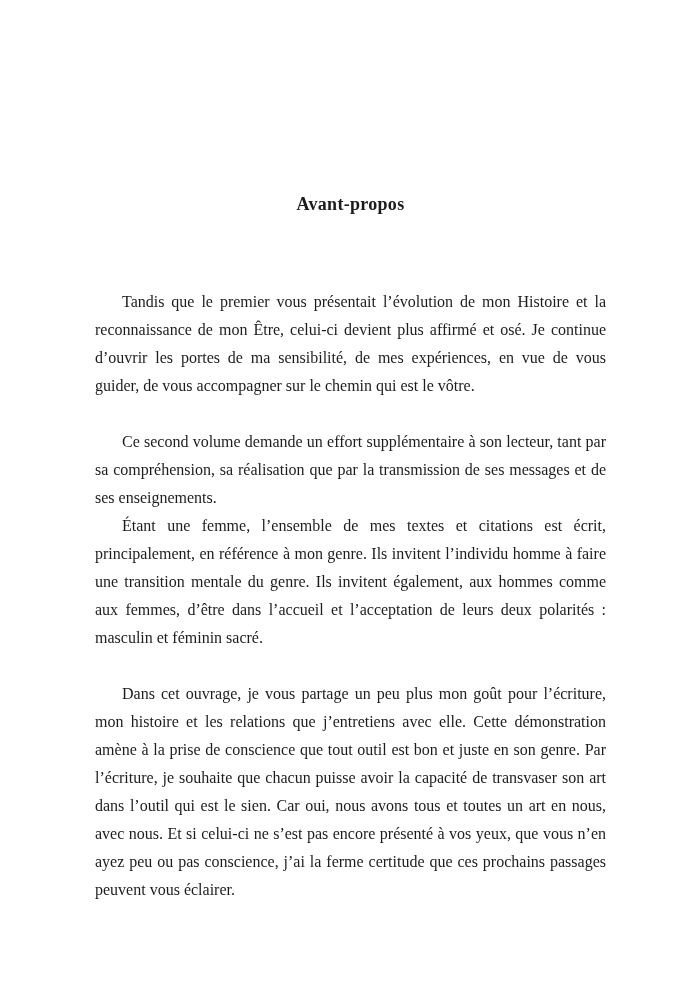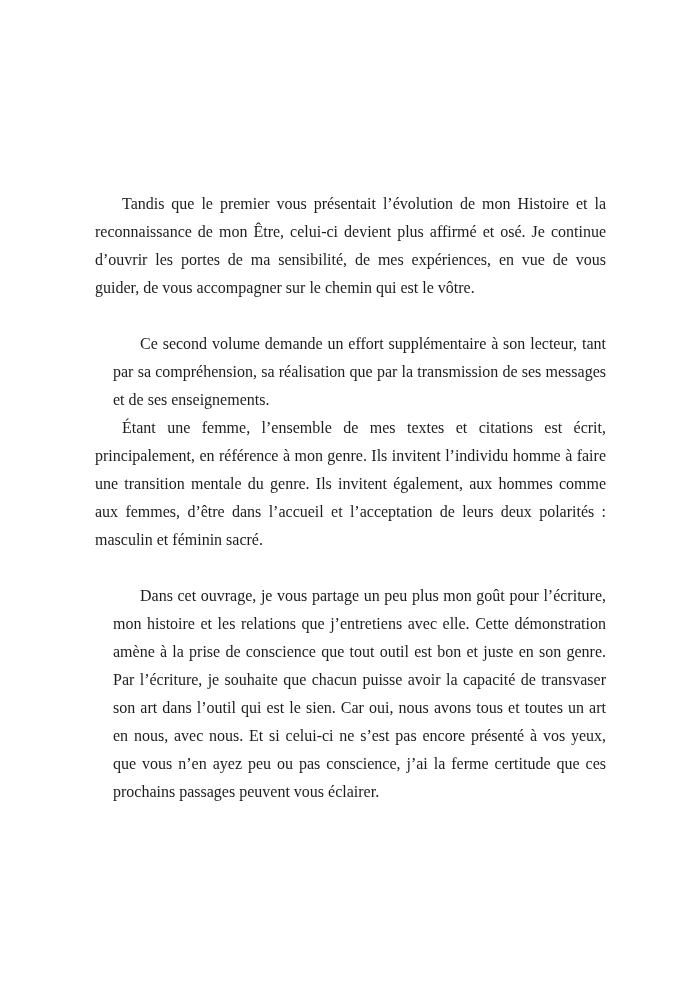--- a/index.html
+++ b/index.html
@@ -35,27 +35,27 @@
       line-height: 28px;
       text-align: justify;
       text-justify: inter-word;
     }
     p.para {
       margin: 0;
       text-indent: 27px;
     }
     p.para.gap {
       margin-top: 28px;
-      margin-left: 18px;
     }
   </style>
 </head>
 <body>
 
 <div class="page">
+  <h1 class="title">Avant-propos</h1>
 
   <div class="body-text">
     <p class="para">Tandis que le premier vous présentait l’évolution de mon Histoire et la reconnaissance de mon Être, celui-ci devient plus affirmé et osé. Je continue d’ouvrir les portes de ma sensibilité, de mes expériences, en vue de vous guider, de vous accompagner sur le chemin qui est le vôtre.</p>
     <p class="para gap">Ce second volume demande un effort supplémentaire à son lecteur, tant par sa compréhension, sa réalisation que par la transmission de ses messages et de ses enseignements.</p>
     <p class="para">Étant une femme, l’ensemble de mes textes et citations est écrit, principalement, en référence à mon genre. Ils invitent l’individu homme à faire une transition mentale du genre. Ils invitent également, aux hommes comme aux femmes, d’être dans l’accueil et l’acceptation de leurs deux polarités : masculin et féminin sacré.</p>
     <p class="para gap">Dans cet ouvrage, je vous partage un peu plus mon goût pour l’écriture, mon histoire et les relations que j’entretiens avec elle. Cette démonstration amène à la prise de conscience que tout outil est bon et juste en son genre. Par l’écriture, je souhaite que chacun puisse avoir la capacité de transvaser son art dans l’outil qui est le sien. Car oui, nous avons tous et toutes un art en nous, avec nous. Et si celui-ci ne s’est pas encore présenté à vos yeux, que vous n’en ayez peu ou pas conscience, j’ai la ferme certitude que ces prochains passages peuvent vous éclairer.</p>
   </div>
 </div>
 
 </body></html>

